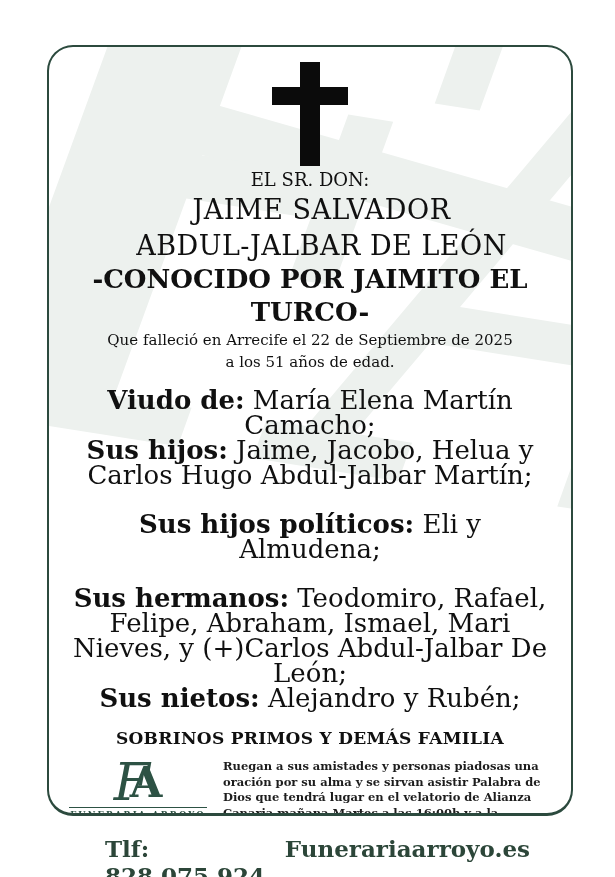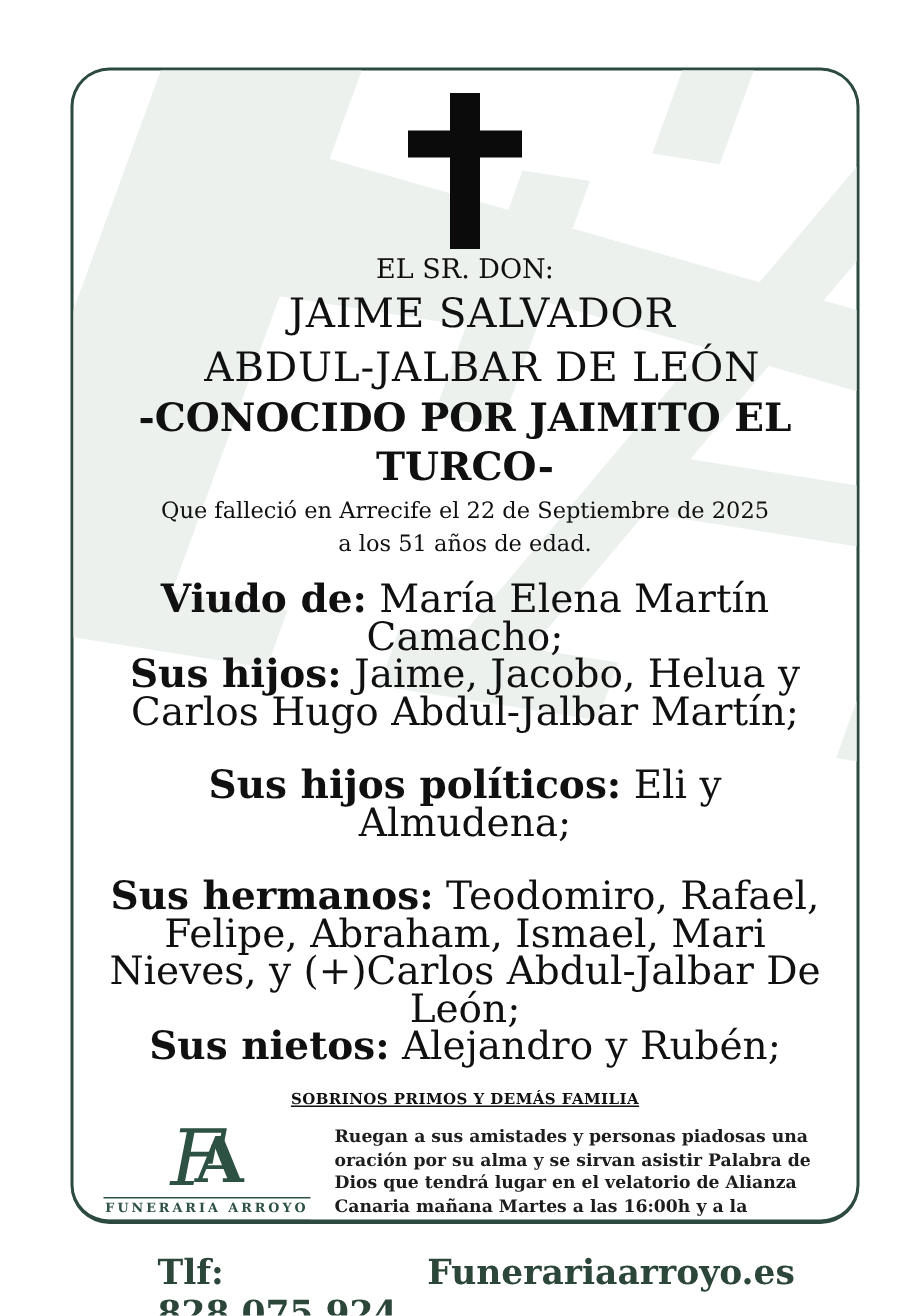--- a/index.html
+++ b/index.html
@@ -55,22 +55,21 @@
   .name-line  { margin-top:2px;  font-size:27px; line-height:34px; letter-spacing:0.5px;padding-left:23px; }
   .alias      { font-size:26px;  line-height:33px; font-weight:bold; letter-spacing:0px; }
   .death-line { font-size:15px;  line-height:22px; }
 
   .family { margin-top:15px; font-size:26px; line-height:25px; padding:0 16px; }
   .fam-row .lbl { font-weight:bold; }
   .gap-before { margin-top:24px; }
 
   .closing {
     margin-top:17px;
-    font-size:10px; font-weight:bold;
-    text-decoration:underline;
+    font-size:17px; font-weight:bold;
     letter-spacing:0.3px;
   }
 
   
   .footer-row {
     display:flex; align-items:flex-start;
     margin-top:11px; padding:0 8px 0 14px;
     text-align:left;
   }
   .logo { width:150px; flex:none; text-align:center; color:#2d5244; }

